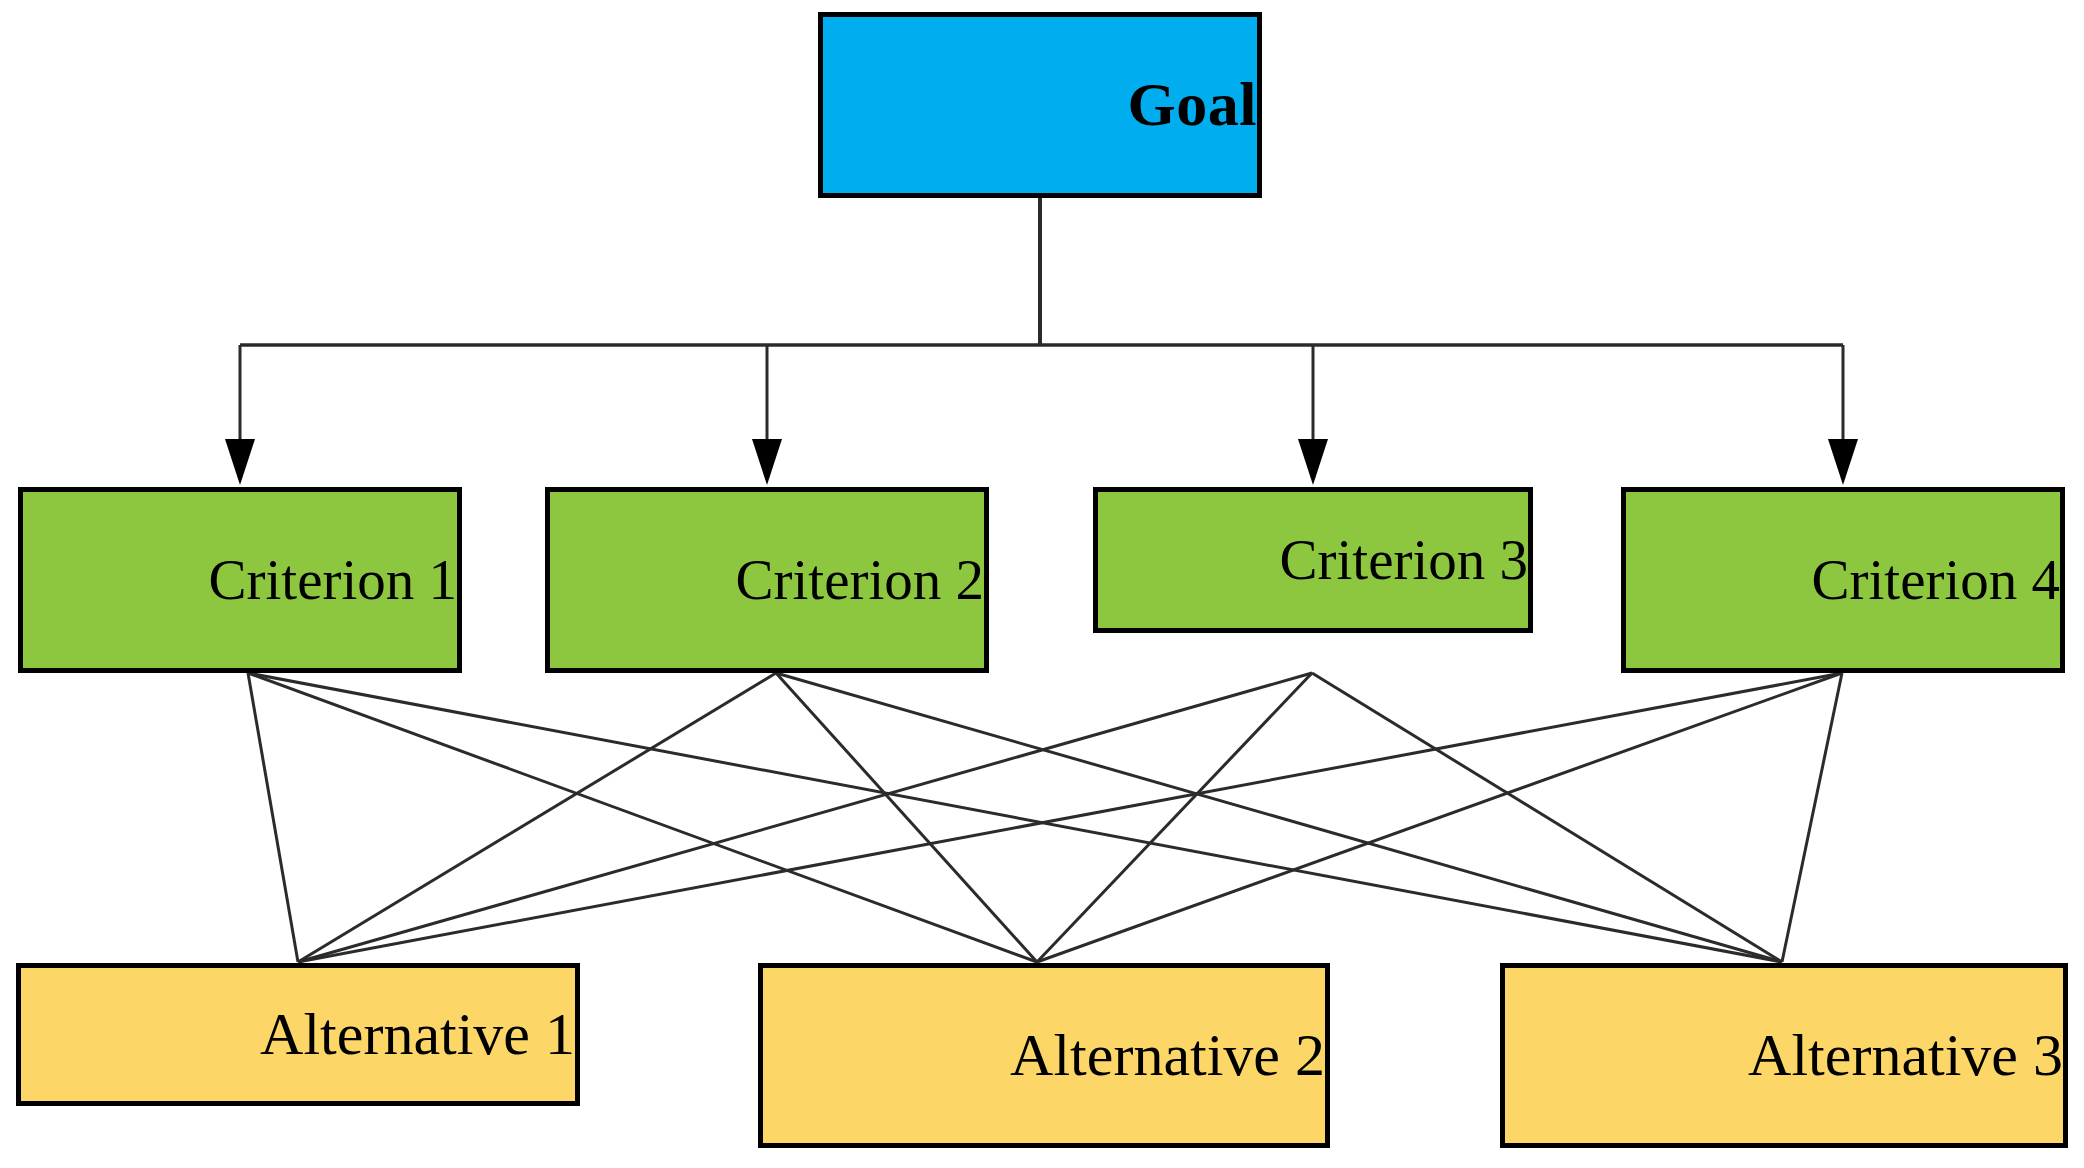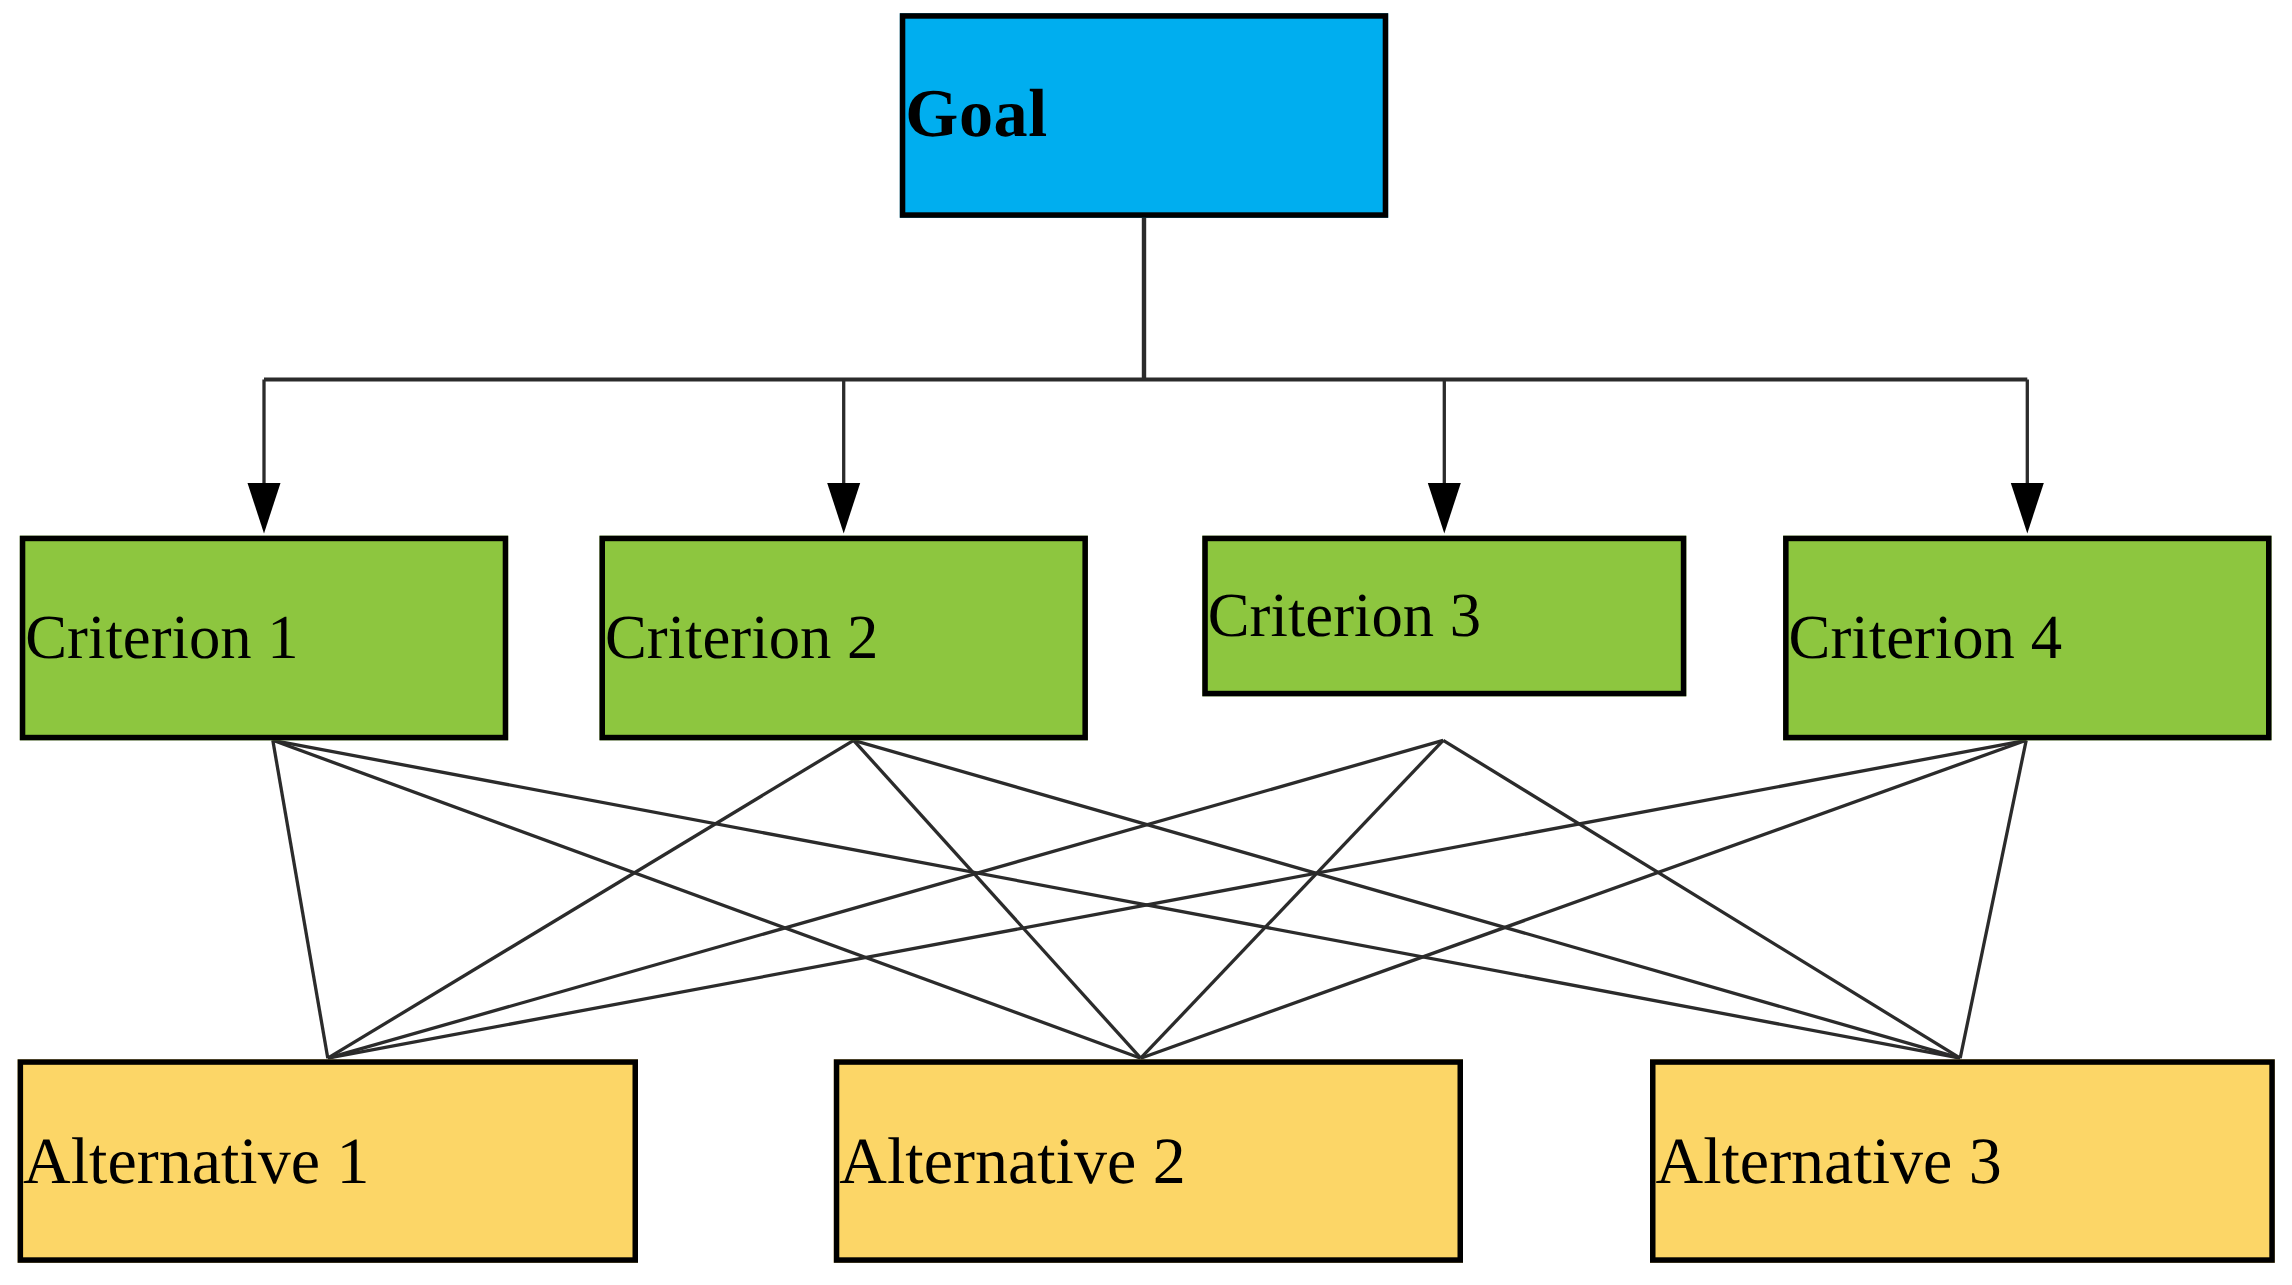--- a/index.html
+++ b/index.html
@@ -25,21 +25,21 @@
     width: 2084px;
     height: 1168px;
     pointer-events: none;
   }
   .node {
     position: absolute;
     box-sizing: border-box;
     border: 5px solid #000000;
     display: flex;
     align-items: center;
-    justify-content: flex-start;
+    justify-content: flex-end;
     text-align: center;
     line-height: 1.05;
     color: #000000;
     z-index: 3;
   }
   .node-goal {
     font-weight: bold;
     font-size: 62px;
     letter-spacing: 0.5px;
   }
@@ -103,21 +103,21 @@
         <span>Criterion 2</span>
       </div>
       <div class="node node-criterion" style="left: 1093px; top: 487px; width: 440px; height: 146px; background: rgb(141, 198, 63); border-color: rgb(0, 0, 0);">
         <span>Criterion 3</span>
       </div>
       <div class="node node-criterion" style="left: 1621px; top: 487px; width: 444px; height: 186px; background: rgb(141, 198, 63); border-color: rgb(0, 0, 0);">
         <span>Criterion 4</span>
       </div>
     </div>
   <div id="nodes-alternatives">
-      <div class="node node-alternative" style="left: 16px; top: 963px; width: 564px; height: 185px; background: rgb(252, 214, 103); border-color: rgb(0, 0, 0);">
+      <div class="node node-alternative" style="left: 16px; top: 963px; width: 564px; height: 143px; background: rgb(252, 214, 103); border-color: rgb(0, 0, 0);">
         <span>Alternative 1</span>
       </div>
       <div class="node node-alternative" style="left: 758px; top: 963px; width: 572px; height: 185px; background: rgb(252, 214, 103); border-color: rgb(0, 0, 0);">
         <span>Alternative 2</span>
       </div>
       <div class="node node-alternative" style="left: 1500px; top: 963px; width: 568px; height: 185px; background: rgb(252, 214, 103); border-color: rgb(0, 0, 0);">
         <span>Alternative 3</span>
       </div>
     </div>
 

